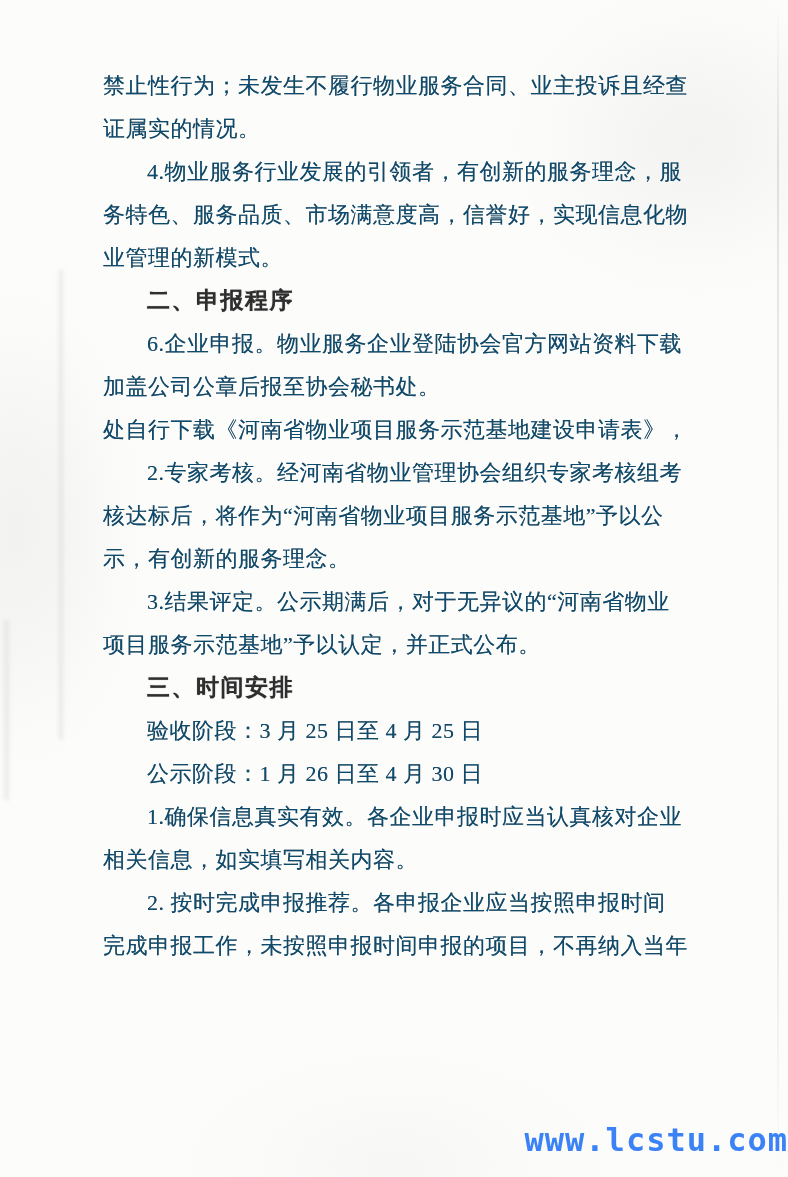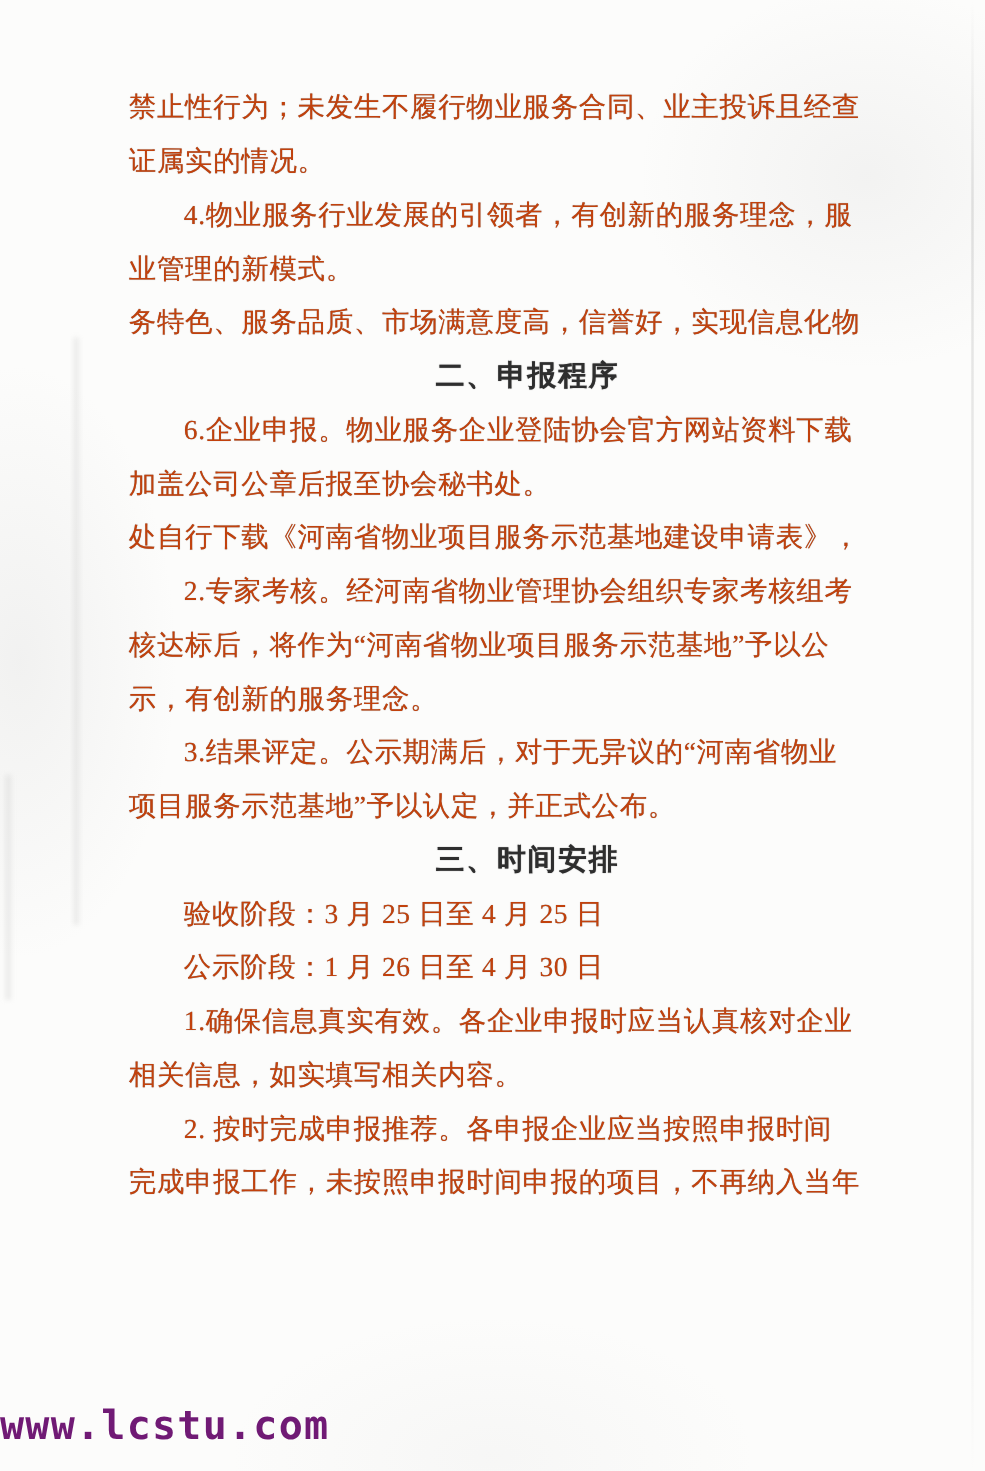--- a/index.html
+++ b/index.html
@@ -28,57 +28,56 @@
   .artifact-left2 {
     position: absolute; left: 4px; top: 620px; width: 5px; height: 180px;
     background: rgba(175,175,175,0.20); filter: blur(2px);
   }
 
   .doc {
     position: absolute; left: 103px; top: 64px; width: 594px;
   }
   .line {
     height: 43px; line-height: 43px;
-    font-size: 22px; color: #c2410c;
+    font-size: 22px; color: #0c4a6e;
     letter-spacing: 0.5px;
     white-space: nowrap;
     text-shadow: 0 0 0.6px rgba(70,70,70,0.65);
   }
   .line.indent { text-indent: 44px; }
   .line.heading {
     font-family: "Liberation Sans", "DejaVu Sans", sans-serif;
     font-weight: bold; font-size: 23px; color: #2e2e2e;
     letter-spacing: 1.5px;
     text-shadow: 0 0 0.8px rgba(40,40,40,0.7);
-    text-align: center;
   }
 
   .watermark {
     position: absolute; left: 0; top: 1120px; width: 100%;
-    text-align: left;
+    text-align: right;
     font-family: "DejaVu Sans Mono", "Liberation Mono", monospace;
     font-weight: bold; font-size: 32px; line-height: 40px;
     letter-spacing: 1px;
-    color: #701a75;
+    color: #3b82f6;
   }
 </style>
 </head>
 <body>
 
 <div class="artifact-right"></div>
 <div class="artifact-left"></div>
 <div class="artifact-left2"></div>
 
 <div class="doc">
   <div class="line">禁止性行为；未发生不履行物业服务合同、业主投诉且经查</div>
   <div class="line">证属实的情况。</div>
 
   <div class="line indent">4.物业服务行业发展的引领者，有创新的服务理念，服</div>
+  <div class="line">务特色、服务品质、市场满意度高，信誉好，实现信息化物</div>
   <div class="line">业管理的新模式。</div>
-  <div class="line">务特色、服务品质、市场满意度高，信誉好，实现信息化物</div>
 
   <div class="line heading indent">二、申报程序</div>
 
   <div class="line indent">6.企业申报。物业服务企业登陆协会官方网站资料下载</div>
   <div class="line">加盖公司公章后报至协会秘书处。</div>
   <div class="line">处自行下载《河南省物业项目服务示范基地建设申请表》，</div>
 
   <div class="line indent">2.专家考核。经河南省物业管理协会组织专家考核组考</div>
   <div class="line">核达标后，将作为“河南省物业项目服务示范基地”予以公</div>
   <div class="line">示，有创新的服务理念。</div>

